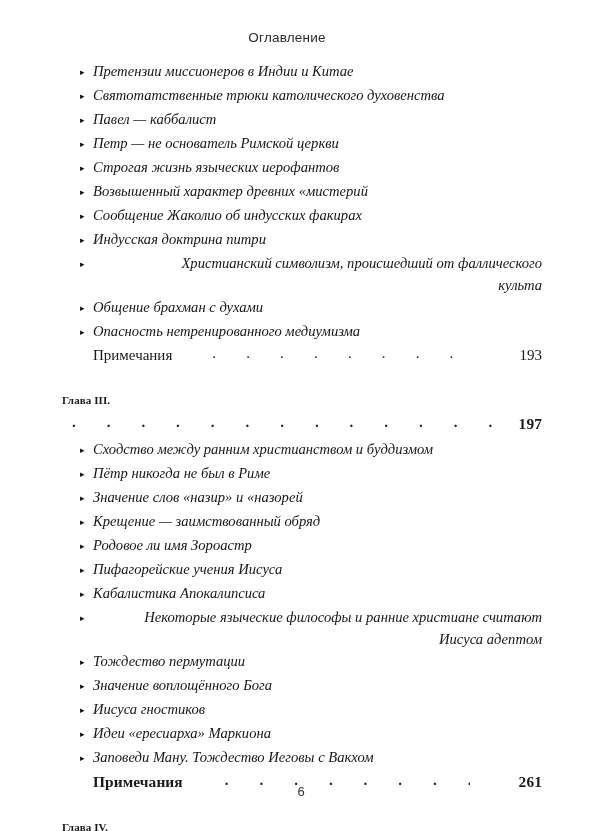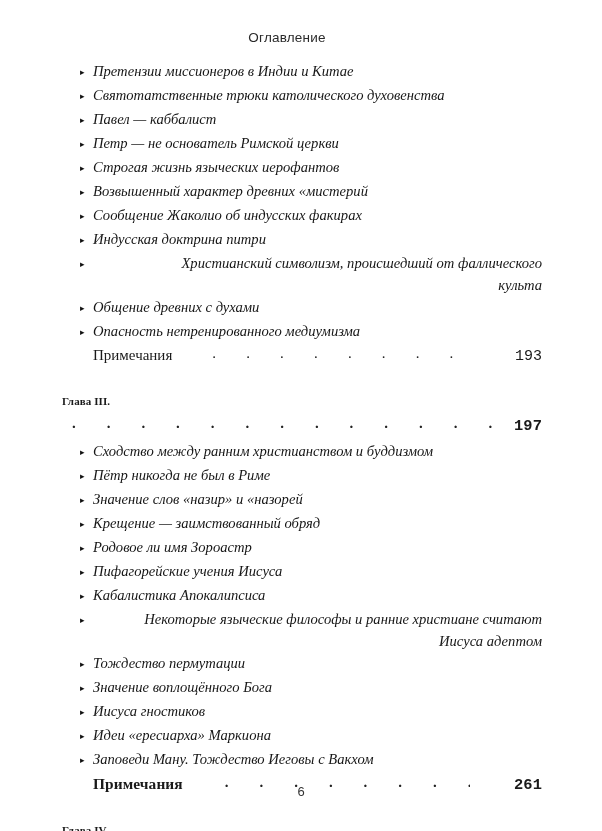--- a/index.html
+++ b/index.html
@@ -98,21 +98,20 @@
     margin: 0 6px 0 8px;
     font-size: 15px;
     letter-spacing: 13.2px;
     color: #222;
     transform: translateY(-2px);
   }
   .leader-row .pagenum {
     flex: 0 0 auto;
     width: 30px;
     text-align: right;
-    font-family: Liberation Mono, monospace;
   }
 
   
   .chapter {
     margin-top: 22px;
   }
   .chapter-label {
     font-weight: bold;
     font-size: 11px;
     line-height: 23px;
@@ -203,21 +202,21 @@
       <div class="entry wrap">
         <span class="bullet">▸</span>
         <span class="entry-text">
           <span>Христианский символизм, происшедший от фаллического</span>
           <span class="cont">культа</span>
         </span>
       </div>
 
       <div class="entry">
         <span class="bullet">▸</span>
-        <span class="entry-text">Общение древних с духами</span>
+        <span class="entry-text">Общение брахман с духами</span>
       </div>
 
       <div class="entry">
         <span class="bullet">▸</span>
         <span class="entry-text">Опасность нетренированного медиумизма</span>
       </div>
 
       <div class="leader-row notes">
         <span class="label">Примечания</span>
         <span class="dots">. . . . . . . . . . . . . . . . . . . .</span>

